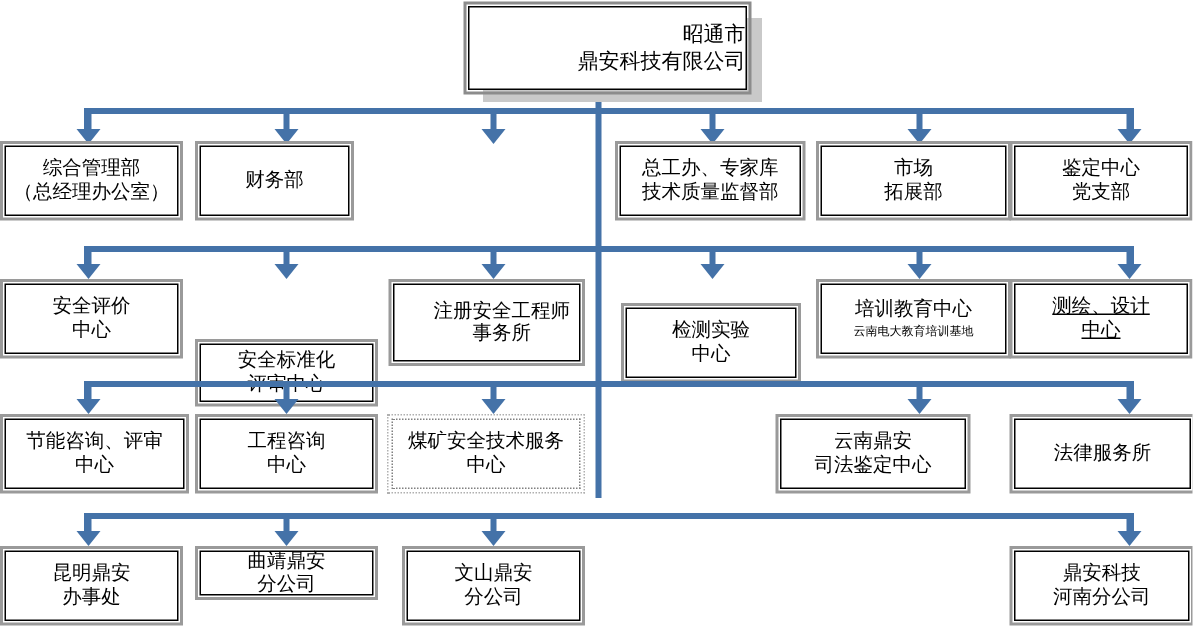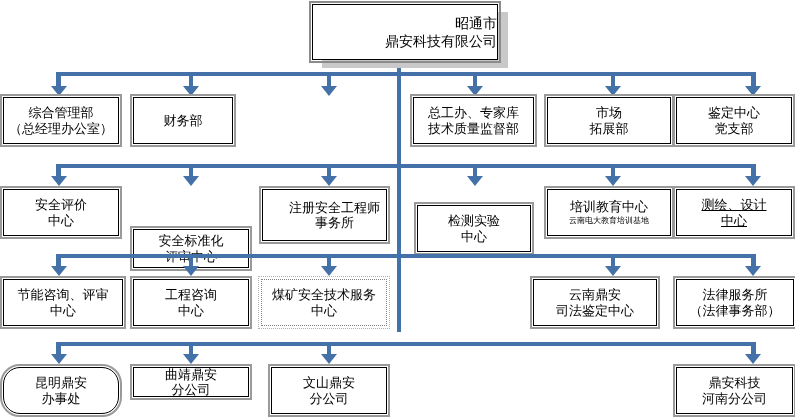--- a/index.html
+++ b/index.html
@@ -179,43 +179,42 @@
     <span class="ln">中心</span>
   </div>
   <div class="node" style="left:133px;top:279px;width:116px;height:47px;">
     <span class="ln">工程咨询</span>
     <span class="ln">中心</span>
   </div>
   <div class="node dotted" style="left:261px;top:279px;width:126px;height:47px;">
     <span class="ln">煤矿安全技术服务</span>
     <span class="ln">中心</span>
   </div>
-  <div class="node" style="left:533px;top:279px;width:124px;height:47px;">
+  <div class="node" style="left:520px;top:279px;width:124px;height:47px;">
     <span class="ln">云南鼎安</span>
     <span class="ln">司法鉴定中心</span>
   </div>
   <div class="node" style="left:676px;top:279px;width:118px;height:47px;">
     <span class="ln">法律服务所</span>
-    <span class="ln">（法律事务部）</span>
   </div>
 
   <div class="hline" style="left:56px;top:342px;width:700px;"></div>
   <div class="stem" style="left:56px;top:342px;height:14px;"></div>
   <div class="stem" style="left:752px;top:342px;height:14px;"></div>
 
   <div class="stem" style="left:57px;top:342px;height:14px;"></div>
   <div class="arrow" style="left:51px;top:354px;"></div>
   <div class="stem" style="left:189px;top:342px;height:14px;"></div>
   <div class="arrow" style="left:183px;top:354px;"></div>
   <div class="stem" style="left:327px;top:342px;height:14px;"></div>
   <div class="arrow" style="left:321px;top:354px;"></div>
   <div class="stem" style="left:751px;top:342px;height:14px;"></div>
   <div class="arrow" style="left:745px;top:354px;"></div>
 
-  <div class="node" style="left:3px;top:367px;width:116px;height:47px;border-radius:17px;">
+  <div class="node" style="left:3px;top:367px;width:116px;height:47px;">
     <span class="ln">昆明鼎安</span>
     <span class="ln">办事处</span>
   </div>
   <div class="node" style="left:133px;top:367px;width:116px;height:30px;">
     <span class="ln">曲靖鼎安</span>
     <span class="ln">分公司</span>
   </div>
   <div class="node" style="left:271px;top:367px;width:116px;height:47px;">
     <span class="ln">文山鼎安</span>
     <span class="ln">分公司</span>

